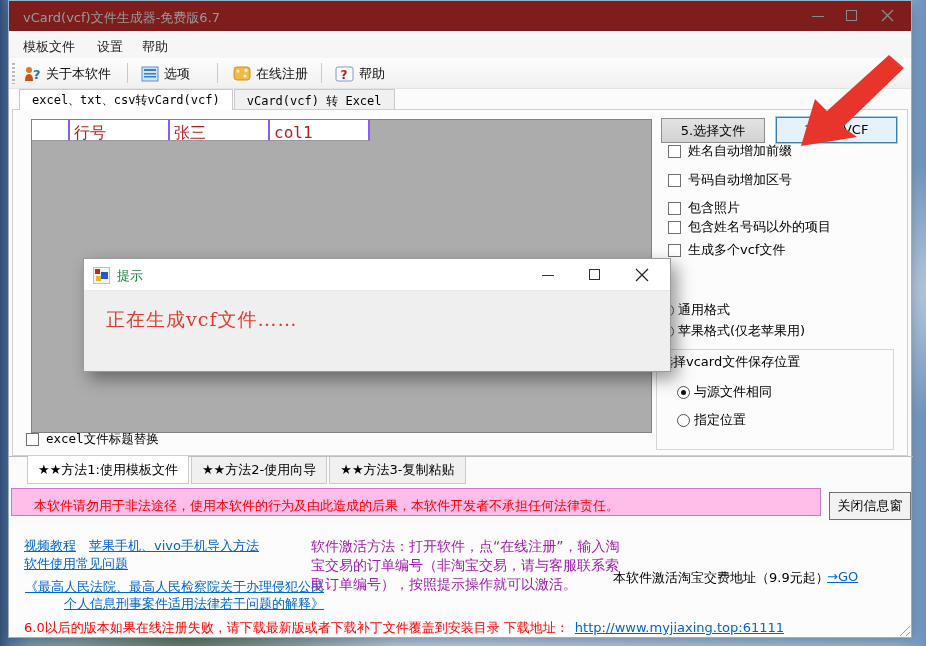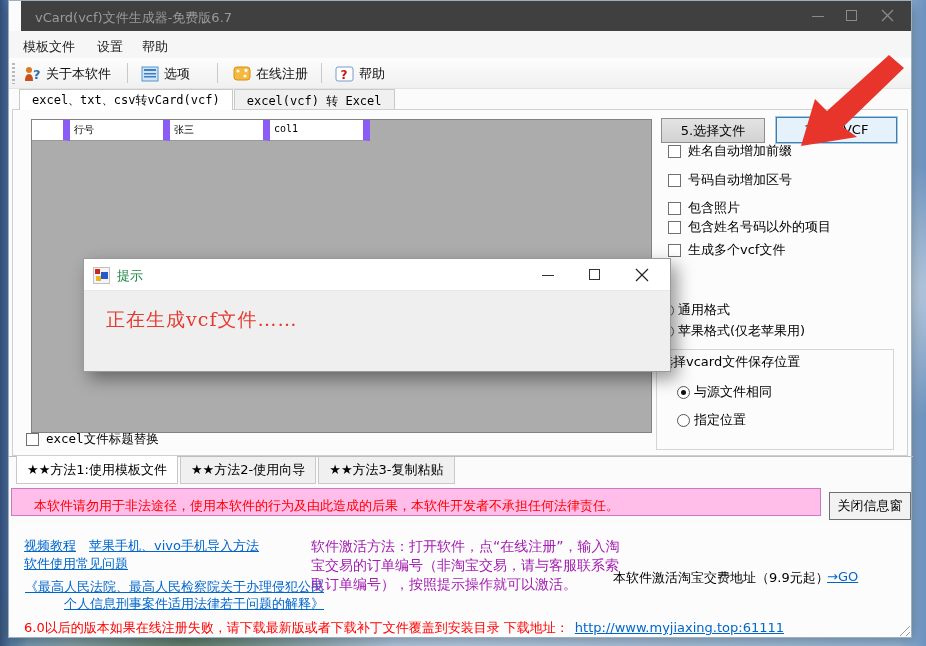--- a/index.html
+++ b/index.html
@@ -13,21 +13,21 @@
       linear-gradient(90deg,#33517e 0%,#5b82b4 1.2%,#88aed6 3%,#a9c6e4 8%,#bed5ec 50%,#9cbede 97%,#6d93c0 100%),
       linear-gradient(180deg,#7ea7d4 0%,#b9d3ea 55%,#cfe0ee 90%,#5a7a4a 100%);
     position:relative;
   }
 
   
   .win {
     position:absolute; left:8px; top:0; width:904px; height:638px;
     background:#fbfbfb; border:1px solid #9ab0c4; box-shadow:0 4px 14px rgba(0,0,0,.35);
   }
-  .titlebar { position:absolute; left:12px; top:0; right:0; height:30px; background:#404040; }
+  .titlebar { position:absolute; left:0; top:0; right:0; height:30px; background:#7f1d1d; }
   .title-text { position:absolute; left:14px; top:8px; font-size:13px; color:#9a9a9a; }
   .winctl { position:absolute; top:0; width:34px; height:30px; cursor:default; }
   .winctl.min { right:76px; } .winctl.max { right:42px; } .winctl.cls { right:6px; }
   .winctl .bar { position:absolute; left:11px; top:15px; width:12px; height:0; border-top:1px solid #8a8a8a; }
   .winctl .sq  { position:absolute; left:11px; top:9px; width:11px; height:11px; border:1px solid #8a8a8a; }
   .winctl svg { position:absolute; left:10px; top:8px; }
 
   .menubar { position:absolute; left:0; top:30px; right:0; height:27px; background:#f6f6f6; }
   .menu-item { position:absolute; top:5px; font-size:13px; color:#222; padding:2px 4px; }
 
@@ -44,22 +44,22 @@
     padding:3px 12px 2px; background:#f0f0f0; border:1px solid #c9c9c9; border-bottom:none; margin-right:1px; }
   .tab.active { background:#ffffff; position:relative; z-index:3; padding-top:2px; }
 
   .page { position:absolute; left:3px; top:108px; width:896px; height:347px;
     background:#fcfcfc; border:1px solid #cfcfcf; }
 
   
   .grid { position:absolute; left:22px; top:118px; width:621px; height:314px;
     background:#acacac; border:1px solid #828282; }
   .grid-head { position:absolute; left:0; top:0; height:21px; display:flex; }
-  .grid-head .cell { background:#ffffff; border-right:7px solid #8b5cf6; border-bottom:1px solid #9a9a9a;
-    font-size:10px; color:#000000; padding:3px 4px 0; overflow:hidden; white-space:nowrap; }
+  .grid-head .cell { background:#ffffff; border-right:2px solid #8b5cf6; border-bottom:1px solid #9a9a9a;
+    font-size:16px; color:#b91c1c; padding:3px 4px 0; overflow:hidden; white-space:nowrap; }
   .c0 { width:38px; } .c1 { width:100px; } .c2 { width:100px; }
   .c3 { width:100px; font-family:"DejaVu Sans Mono","Liberation Mono",monospace; }
 
   
   .btn-select { position:absolute; left:652px; top:117px; width:104px; height:25px;
     background:linear-gradient(180deg,#e3e3e3,#d2d2d2); border:1px solid #8e8e8e;
     font-size:13px; color:#000; text-align:center; line-height:23px; }
   .btn-generate { position:absolute; left:767px; top:116px; width:121px; height:26px;
     background:#e5f1fb; border:1px solid #3c7fb1; outline:1px solid #a6c8e0;
     font-size:13px; color:#000; text-align:center; line-height:24px; }
@@ -73,21 +73,21 @@
 
   .groupbox { position:absolute; left:647px; top:348px; width:238px; height:101px;
     border:1px solid #d5d5d5; background:transparent; }
   .gb-title { position:absolute; left:3px; top:3px; font-size:13px; color:#000; }
 
   
   .arrow { position:absolute; left:762px; top:52px; width:140px; height:95px; z-index:30; pointer-events:none; }
 
   
   .hline { position:absolute; left:0px; top:455px; width:904px; height:0; border-top:1px solid #bdbdbd; }
-  .mtabs { position:absolute; left:7px; top:456px; display:flex; }
+  .mtabs { position:absolute; left:18px; top:456px; display:flex; }
   .mtab { font-size:13px; color:#000; background:#f0f0f0; border:1px solid #c9c9c9; border-top:none;
     padding:4px 10px 4px; margin-right:2px; }
   .mtab.active { background:#ffffff; position:relative; }
   .mtab.active::before { content:""; position:absolute; left:0; right:0; top:-1px; height:1px; background:#fff; }
 
   
   .pinkbar { position:absolute; left:2px; top:487px; width:810px; height:28px;
     background:#ffbdea; border:1px solid #c77bc7; }
   .pinkbar span { position:absolute; left:22px; top:8px; font-size:13px; color:#ff0000; }
   .btn-closeinfo { position:absolute; left:820px; top:491px; width:82px; height:28px;
@@ -184,21 +184,21 @@
       <svg width="19" height="16">
         <rect x="1" y="1" width="17" height="14" rx="2" fill="#ffffff" stroke="#7a9cc8"></rect>
         <text x="5.5" y="12.5" font-size="12" font-weight="bold" fill="#cc1111">?</text>
       </svg>
       <span>帮助</span>
     </div>
   </div>
 
   <div class="tabs-top">
     <div class="tab active">excel、txt、csv转vCard(vcf)</div>
-    <div class="tab">excel(vcf) 转 Excel</div>
+    <div class="tab">vCard(vcf) 转 Excel</div>
   </div>
 
   <div class="page"></div>
 
   <div class="grid">
     <div class="grid-head">
       <div class="cell c0"></div>
       <div class="cell c1">行号</div>
       <div class="cell c2">张三</div>
       <div class="cell c3">col1</div>

